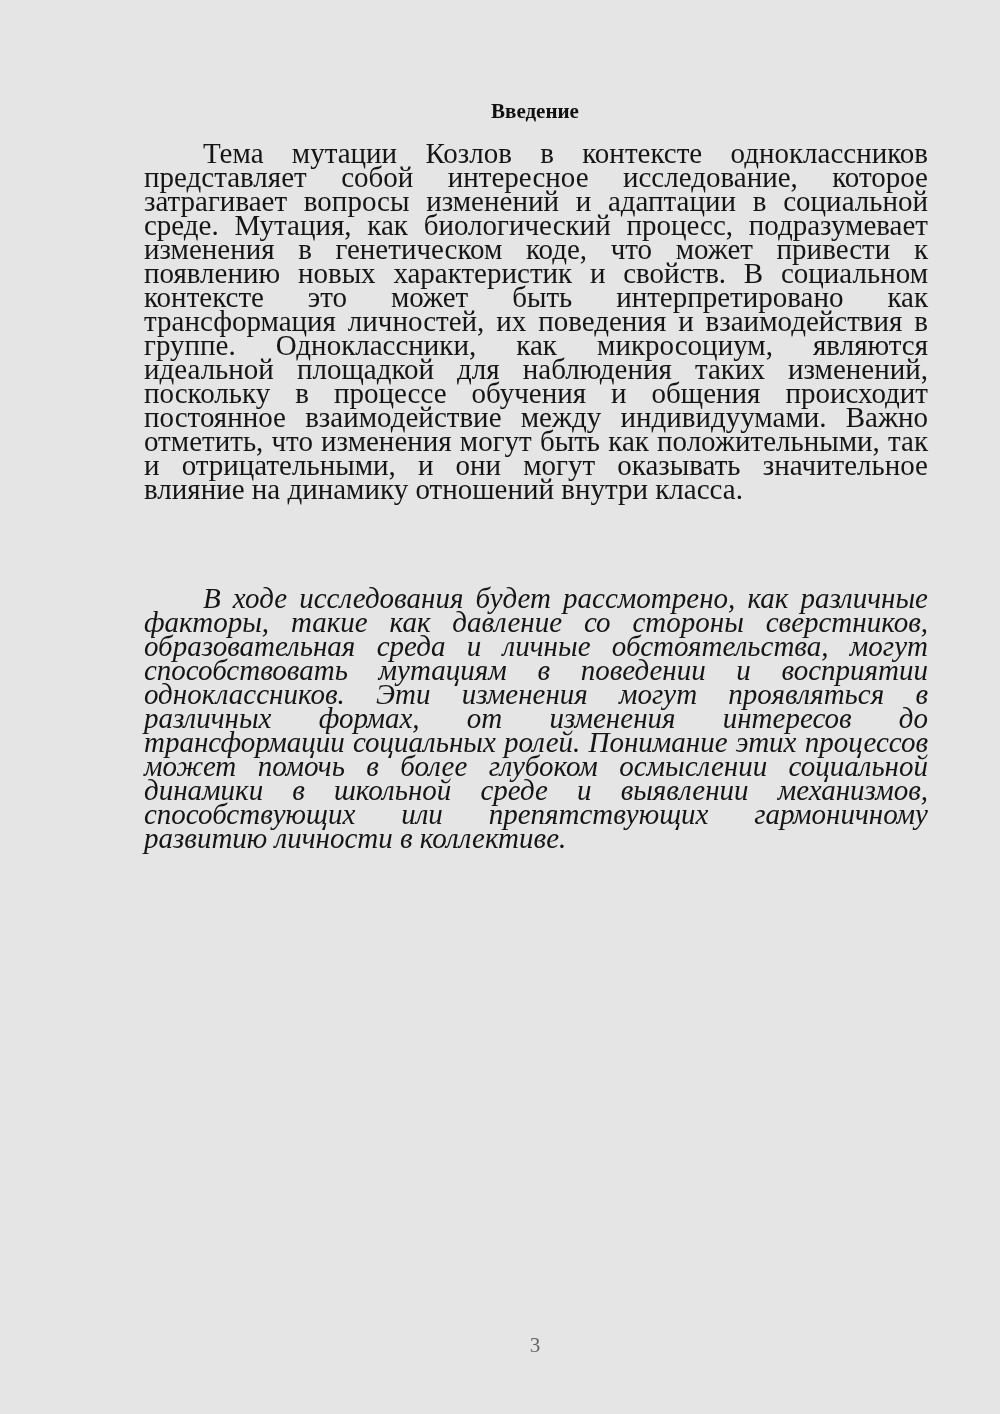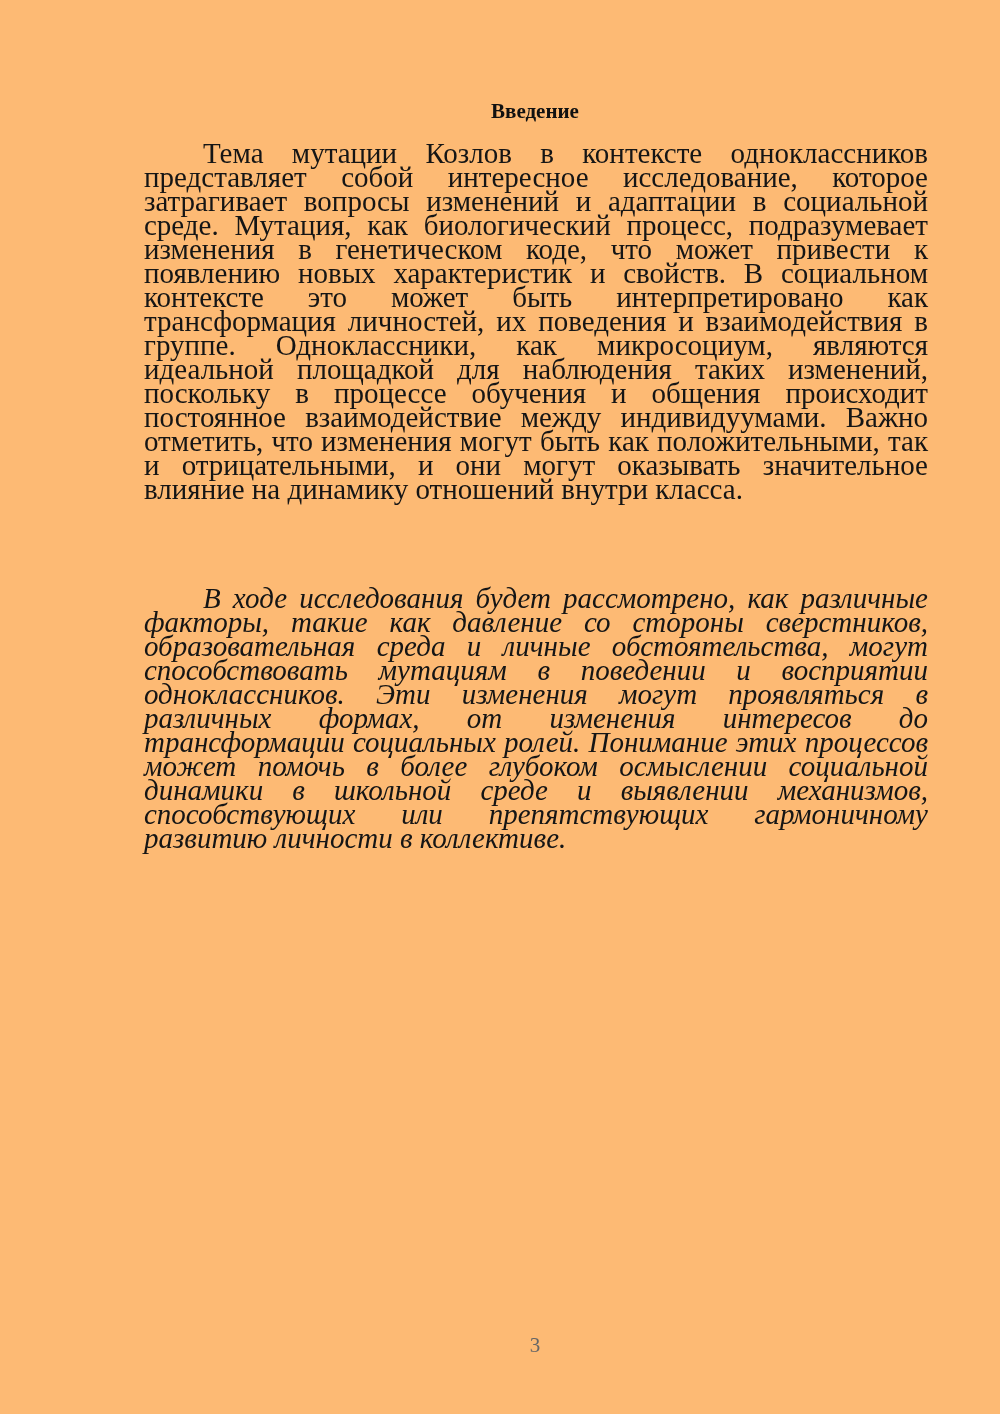--- a/index.html
+++ b/index.html
@@ -1,19 +1,19 @@
 <!DOCTYPE html>
 <html><head>
 <meta charset="utf-8">
 <style>
   html, body { margin: 0; padding: 0; background: #ffffff; }
   body { width: 1000px; height: 1414px; position: relative; overflow: hidden; }
   .page {
     position: absolute; left: 0; top: 0; width: 1000px; height: 1414px;
-    background: #fdba74;
+    background: #e5e5e5;
   }
   .heading {
     position: absolute; left: 0; width: 1070px; top: 96px;
     text-align: center;
     font-family: "Liberation Serif", serif;
     font-weight: bold;
     font-size: 21px;
     color: #111;
     line-height: 30px;
   }

